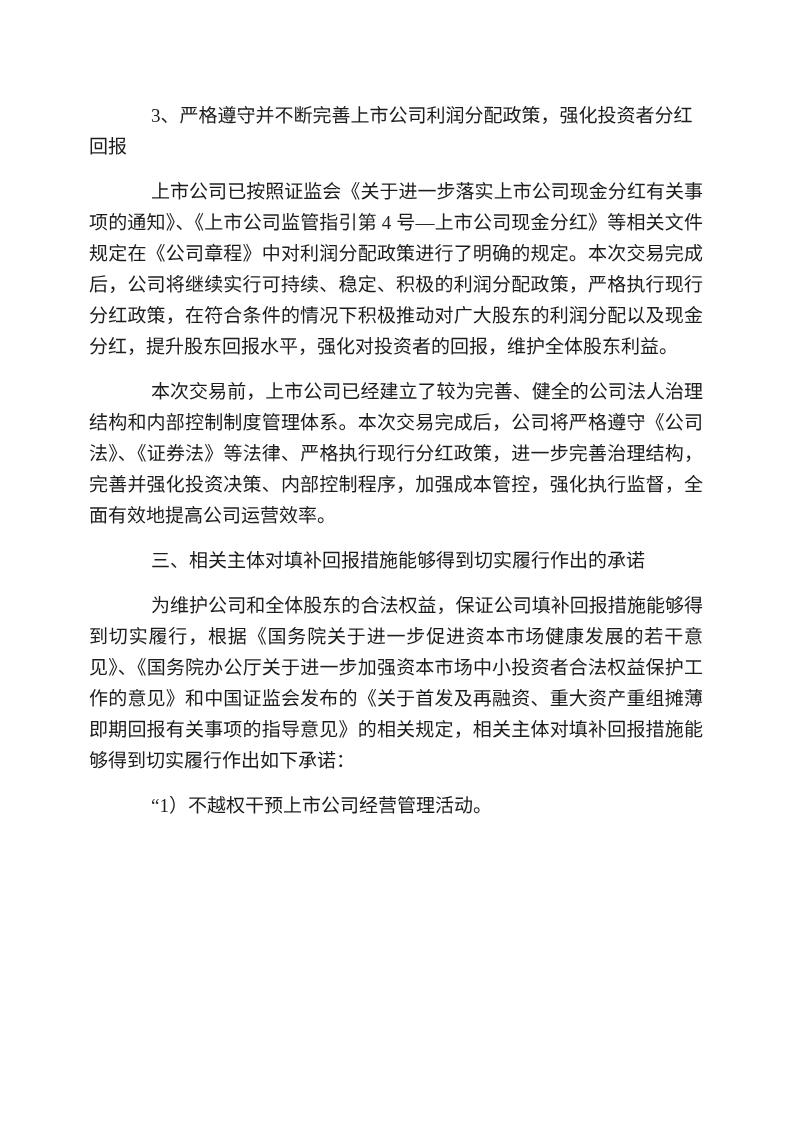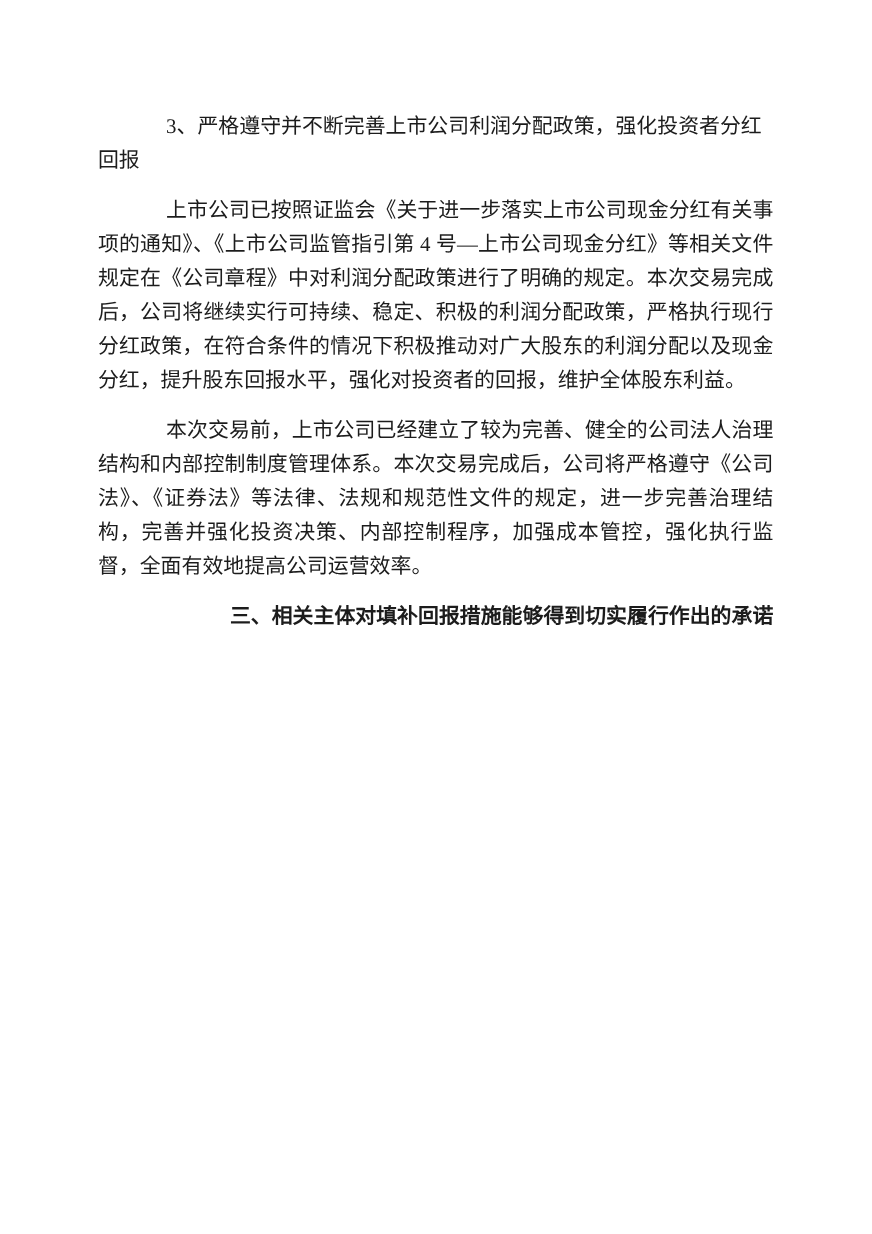--- a/index.html
+++ b/index.html
@@ -27,34 +27,36 @@
     text-indent: 62px;
     word-break: break-all;
   }
   .block:first-child {
     margin-top: 0;
   }
   .numbered-subheading {
     text-align: left;
   }
   .section-heading {
-    font-weight: bold;
-    text-align: right;
+    font-weight: normal;
+    text-align: left;
   }
 </style>
 </head>
 <body>
 
 <div class="page">
   <div class="block numbered-subheading">3、严格遵守并不断完善上市公司利润分配政策，强化投资者分红回报</div>
 
   <div class="block paragraph">上市公司已按照证监会《关于进一步落实上市公司现金分红有关事项的通知》、《上市公司监管指引第 4 号—上市公司现金分红》等相关文件规定在《公司章程》中对利润分配政策进行了明确的规定。本次交易完成后，公司将继续实行可持续、稳定、积极的利润分配政策，严格执行现行分红政策，在符合条件的情况下积极推动对广大股东的利润分配以及现金分红，提升股东回报水平，强化对投资者的回报，维护全体股东利益。</div>
 
 
-  <div class="block paragraph">本次交易前，上市公司已经建立了较为完善、健全的公司法人治理结构和内部控制制度管理体系。本次交易完成后，公司将严格遵守《公司法》、《证券法》等法律、法规和规范性文件的规定，进一步完善治理结构，完善并强化投资决策、内部控制程序，加强成本管控，强化执行监督，全面有效地提高公司运营效率。</div>
+  <div class="block paragraph">本次交易前，上市公司已经建立了较为完善、健全的公司法人治理结构和内部控制制度管理体系。本次交易完成后，公司将严格遵守《公司法》、《证券法》等法律、严格执行现行分红政策，进一步完善治理结构，完善并强化投资决策、内部控制程序，加强成本管控，强化执行监督，全面有效地提高公司运营效率。</div>
 
 
   <div class="block section-heading">三、相关主体对填补回报措施能够得到切实履行作出的承诺</div>
 
+  <div class="block paragraph">为维护公司和全体股东的合法权益，保证公司填补回报措施能够得到切实履行，根据《国务院关于进一步促进资本市场健康发展的若干意见》、《国务院办公厅关于进一步加强资本市场中小投资者合法权益保护工作的意见》和中国证监会发布的《关于首发及再融资、重大资产重组摊薄即期回报有关事项的指导意见》的相关规定，相关主体对填补回报措施能够得到切实履行作出如下承诺：</div>
 
 
 
+  <div class="block paragraph">“1）不越权干预上市公司经营管理活动。</div>
 </div>
 
 </body></html>

